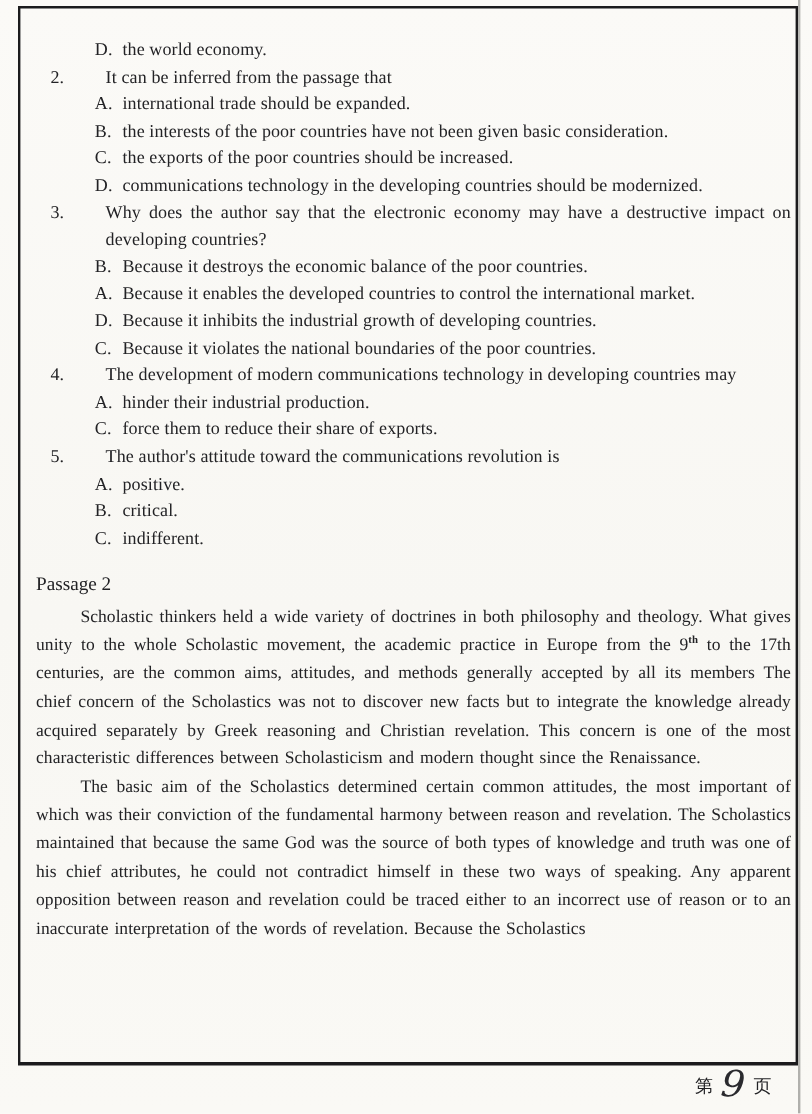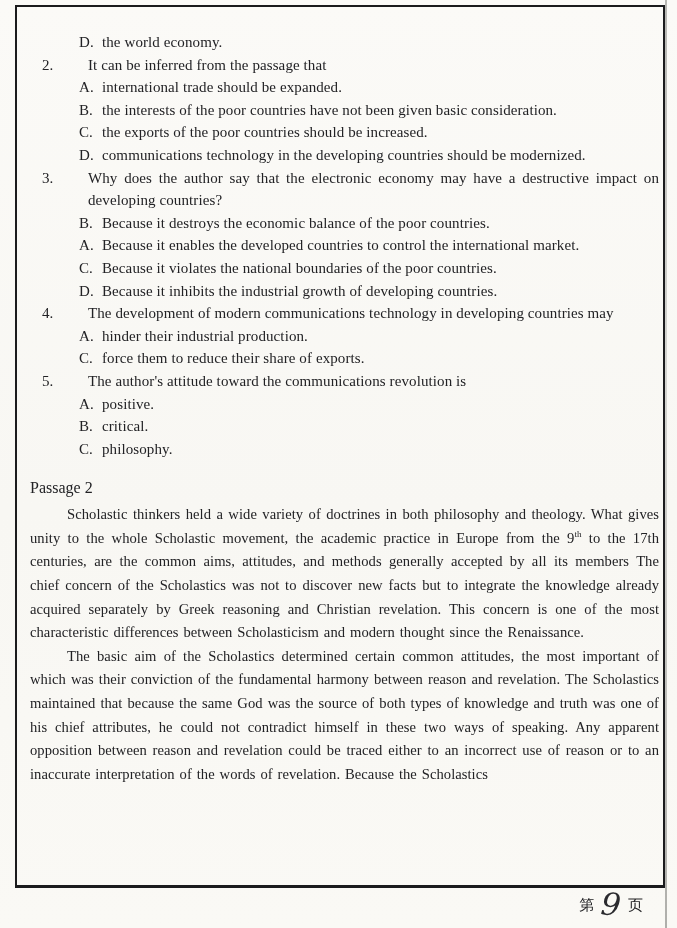--- a/index.html
+++ b/index.html
@@ -47,21 +47,21 @@
     line-height: 24px;
   }
   .para {
     font-size: 14.6px;
     line-height: 23.6px;
     text-align: justify;
     text-indent: 37px;
     letter-spacing: 0.05px;
     word-spacing: 1.2px;
   }
-  .para sup { font-size: 9px; line-height: 0; }
+  .para sup { font-size: 9px; line-height: 0; font-weight: bold; }
   
   .footer {
     position: absolute;
     right: 34px; top: 889px;
     width: 120px; height: 38px;
     display: flex;
     align-items: flex-start;
     justify-content: flex-end;
     gap: 7px;
     font-size: 15px;
@@ -109,24 +109,24 @@
         <span class="qnum">3.</span>
         <div class="qstem">Why does the author say that the electronic economy may have a destructive impact on developing countries?</div>
       </div>
       <div class="opt">
         <span class="letter">B.</span><span>Because it destroys the economic balance of the poor countries.</span>
       </div>
       <div class="opt">
         <span class="letter">A.</span><span>Because it enables the developed countries to control the international market.</span>
       </div>
       <div class="opt">
-        <span class="letter">C.</span><span>Because it violates the national boundaries of the poor countries.</span>
+        <span class="letter">D.</span><span>Because it inhibits the industrial growth of developing countries.</span>
       </div>
       <div class="opt">
-        <span class="letter">D.</span><span>Because it inhibits the industrial growth of developing countries.</span>
+        <span class="letter">C.</span><span>Because it violates the national boundaries of the poor countries.</span>
       </div>
 
       <div class="q">
         <span class="qnum">4.</span>
         <div class="qstem">The development of modern communications technology in developing countries may</div>
       </div>
       <div class="opt">
         <span class="letter">A.</span><span>hinder their industrial production.</span>
       </div>
       <div class="opt">
@@ -137,21 +137,21 @@
         <span class="qnum">5.</span>
         <div class="qstem">The author's attitude toward the communications revolution is</div>
       </div>
       <div class="opt">
         <span class="letter">A.</span><span>positive.</span>
       </div>
       <div class="opt">
         <span class="letter">B.</span><span>critical.</span>
       </div>
       <div class="opt">
-        <span class="letter">C.</span><span>philosophy.</span>
+        <span class="letter">C.</span><span>indifferent.</span>
       </div>
 
     </div>
 
     <div class="passage-heading">Passage 2</div>
 
     <div class="para"><span>Scholastic thinkers held a wide variety of doctrines in both philosophy and theology. What gives unity to the whole Scholastic movement, the academic practice in Europe from the 9</span><sup>th</sup><span> to the 17th centuries, are the common aims, attitudes, and methods generally accepted by all its members The chief concern of the Scholastics was not to discover new facts but to integrate the knowledge already acquired separately by Greek reasoning and Christian revelation. This concern is one of the most characteristic differences between Scholasticism and modern thought since the Renaissance.</span></div>
 
     <div class="para">The basic aim of the Scholastics determined certain common attitudes, the most important of which was their conviction of the fundamental harmony between reason and revelation. The Scholastics maintained that because the same God was the source of both types of knowledge and truth was one of his chief attributes, he could not contradict himself in these two ways of speaking. Any apparent opposition between reason and revelation could be traced either to an incorrect use of reason or to an inaccurate interpretation of the words of revelation. Because the Scholastics</div>
   </div>

